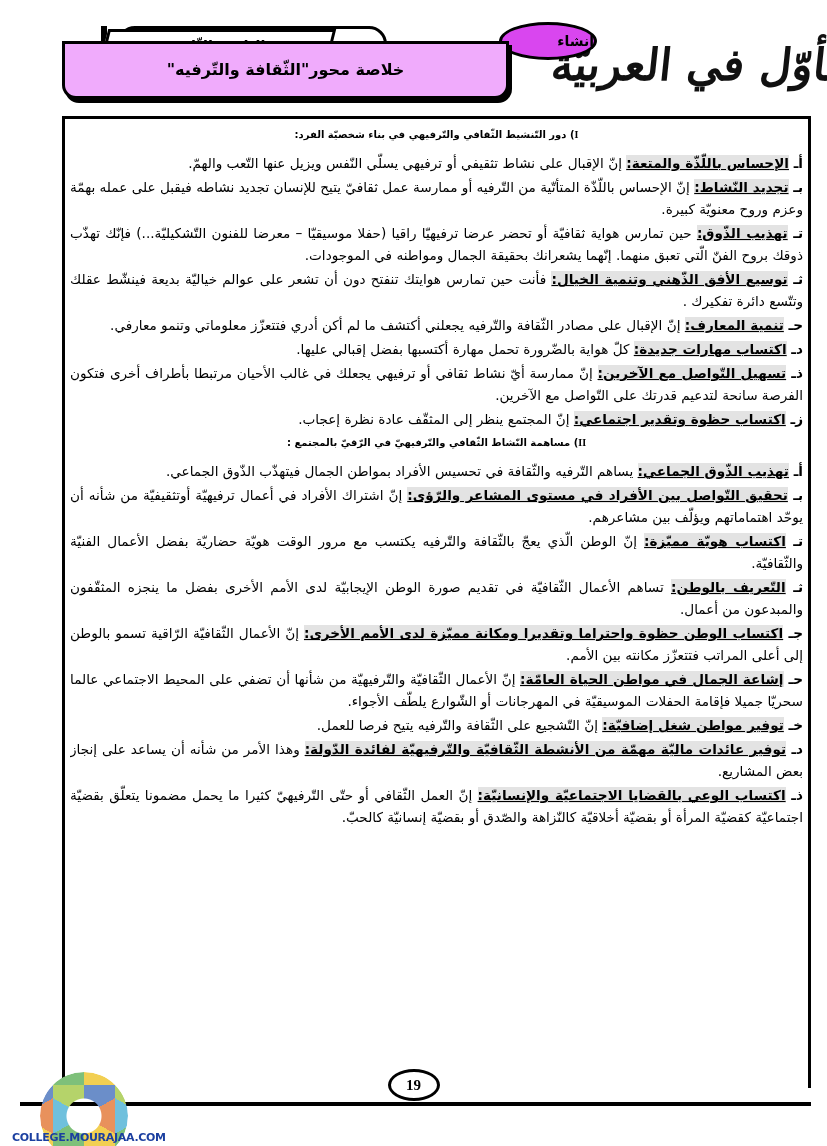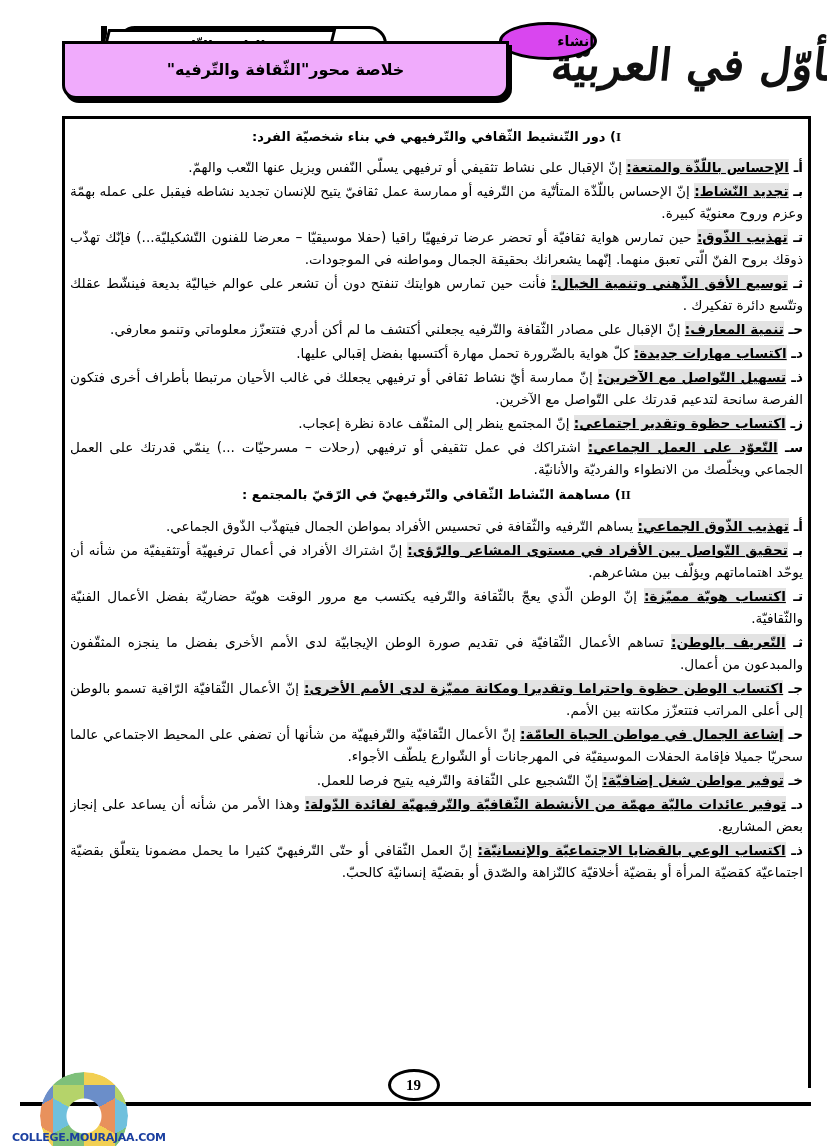--- a/index.html
+++ b/index.html
@@ -160,21 +160,21 @@
     text-align: justify;
     direction: rtl;
     font-size: 13.6px;
     line-height: 1.56;
     color: #000;
     font-family: "DejaVu Sans", "Liberation Sans", sans-serif;
   }
 
   h2.section-heading {
     margin: 6px 0 10px 0;
-    font-size: 13px;
+    font-size: 10px;
     font-weight: bold;
     text-align: center;
     color: #000;
     line-height: 1.4;
   }
   h2.section-heading .roman {
     font-family: "Liberation Serif", "DejaVu Serif", serif;
     font-weight: bold;
   }
 
@@ -304,21 +304,20 @@
   <div class="content" id="content-root">
       <h2 class="section-heading"><span class="roman">I</span><span>) دور التّنشيط الثّقافي والتّرفيهي في بناء شخصيّة الفرد:</span></h2>
       <p class="item"><span class="marker">أـ </span><span class="lbl">الإحساس باللّذّة والمتعة:</span><span> إنّ الإقبال على نشاط تثقيفي أو ترفيهي يسلّي النّفس ويزيل عنها التّعب والهمّ.</span></p>
       <p class="item"><span class="marker">بـ </span><span class="lbl">تجديد النّشاط:</span><span> إنّ الإحساس باللّذّة المتأتّية من التّرفيه أو ممارسة عمل ثقافيّ يتيح للإنسان تجديد نشاطه فيقبل على عمله بهمّة وعزم وروح معنويّة كبيرة.</span></p>
       <p class="item"><span class="marker">تـ </span><span class="lbl">تهذيب الذّوق:</span><span> حين تمارس هواية ثقافيّة أو تحضر عرضا ترفيهيّا راقيا (حفلا موسيقيّا – معرضا للفنون التّشكيليّة...) فإنّك تهذّب ذوقك بروح الفنّ الّتي تعبق منهما. إنّهما يشعرانك بحقيقة الجمال ومواطنه في الموجودات.</span></p>
       <p class="item"><span class="marker">ثـ </span><span class="lbl">توسيع الأفق الذّهني وتنمية الخيال:</span><span> فأنت حين تمارس هوايتك تنفتح دون أن تشعر على عوالم خياليّة بديعة فينشّط عقلك وتتّسع دائرة تفكيرك .</span></p>
       <p class="item"><span class="marker">حـ </span><span class="lbl">تنمية المعارف:</span><span> إنّ الإقبال على مصادر الثّقافة والتّرفيه يجعلني أكتشف ما لم أكن أدري فتتعزّز معلوماتي وتنمو معارفي.</span></p>
       <p class="item"><span class="marker">دـ </span><span class="lbl">اكتساب مهارات جديدة:</span><span> كلّ هواية بالضّرورة تحمل مهارة أكتسبها بفضل إقبالي عليها.</span></p>
       <p class="item"><span class="marker">ذـ </span><span class="lbl">تسهيل التّواصل مع الآخرين:</span><span> إنّ ممارسة أيّ نشاط ثقافي أو ترفيهي يجعلك في غالب الأحيان مرتبطا بأطراف أخرى فتكون الفرصة سانحة لتدعيم قدرتك على التّواصل مع الآخرين.</span></p>
       <p class="item"><span class="marker">زـ </span><span class="lbl">اكتساب حظوة وتقدير اجتماعي:</span><span> إنّ المجتمع ينظر إلى المثقّف عادة نظرة إعجاب.</span></p>
-      <p class="item"><span class="marker">سـ </span><span class="lbl">التّعوّد على العمل الجماعي:</span><span> اشتراكك في عمل تثقيفي أو ترفيهي (رحلات – مسرحيّات ...) ينمّي قدرتك على العمل الجماعي ويخلّصك من الانطواء والفرديّة والأنانيّة.</span></p>
       <h2 class="section-heading"><span class="roman">II</span><span>) مساهمة النّشاط الثّقافي والتّرفيهيّ في الرّقيّ بالمجتمع :</span></h2>
       <p class="item"><span class="marker">أـ </span><span class="lbl">تهذيب الذّوق الجماعي:</span><span> يساهم التّرفيه والثّقافة في تحسيس الأفراد بمواطن الجمال فيتهذّب الذّوق الجماعي.</span></p>
       <p class="item"><span class="marker">بـ </span><span class="lbl">تحقيق التّواصل بين الأفراد في مستوى المشاعر والرّؤى:</span><span> إنّ اشتراك الأفراد في أعمال ترفيهيّة أوتثقيفيّة من شأنه أن يوحّد اهتماماتهم ويؤلّف بين مشاعرهم.</span></p>
       <p class="item"><span class="marker">تـ </span><span class="lbl">اكتساب هويّة مميّزة:</span><span> إنّ الوطن الّذي يعجّ بالثّقافة والتّرفيه يكتسب مع مرور الوقت هويّة حضاريّة بفضل الأعمال الفنيّة والثّقافيّة.</span></p>
       <p class="item"><span class="marker">ثـ </span><span class="lbl">التّعريف بالوطن:</span><span> تساهم الأعمال الثّقافيّة في تقديم صورة الوطن الإيجابيّة لدى الأمم الأخرى بفضل ما ينجزه المثقّفون والمبدعون من أعمال.</span></p>
       <p class="item"><span class="marker">جـ </span><span class="lbl">اكتساب الوطن حظوة واحتراما وتقديرا ومكانة مميّزة لدى الأمم الأخرى:</span><span> إنّ الأعمال الثّقافيّة الرّاقية تسمو بالوطن إلى أعلى المراتب فتتعزّز مكانته بين الأمم.</span></p>
       <p class="item"><span class="marker">حـ </span><span class="lbl">إشاعة الجمال في مواطن الحياة العامّة:</span><span> إنّ الأعمال الثّقافيّة والتّرفيهيّة من شأنها أن تضفي على المحيط الاجتماعي عالما سحريّا جميلا فإقامة الحفلات الموسيقيّة في المهرجانات أو الشّوارع يلطّف الأجواء.</span></p>
       <p class="item"><span class="marker">خـ </span><span class="lbl">توفير مواطن شغل إضافيّة:</span><span> إنّ التّشجيع على الثّقافة والتّرفيه يتيح فرصا للعمل.</span></p>
       <p class="item"><span class="marker">دـ </span><span class="lbl">توفير عائدات ماليّة مهمّة من الأنشطة الثّقافيّة والتّرفيهيّة لفائدة الدّولة:</span><span> وهذا الأمر من شأنه أن يساعد على إنجاز بعض المشاريع.</span></p>
       <p class="item"><span class="marker">ذـ </span><span class="lbl">اكتساب الوعي بالقضايا الاجتماعيّة والإنسانيّة:</span><span> إنّ العمل الثّقافي أو حتّى التّرفيهيّ كثيرا ما يحمل مضمونا يتعلّق بقضيّة اجتماعيّة كقضيّة المرأة أو بقضيّة أخلاقيّة كالنّزاهة والصّدق أو بقضيّة إنسانيّة كالحبّ.</span></p>

